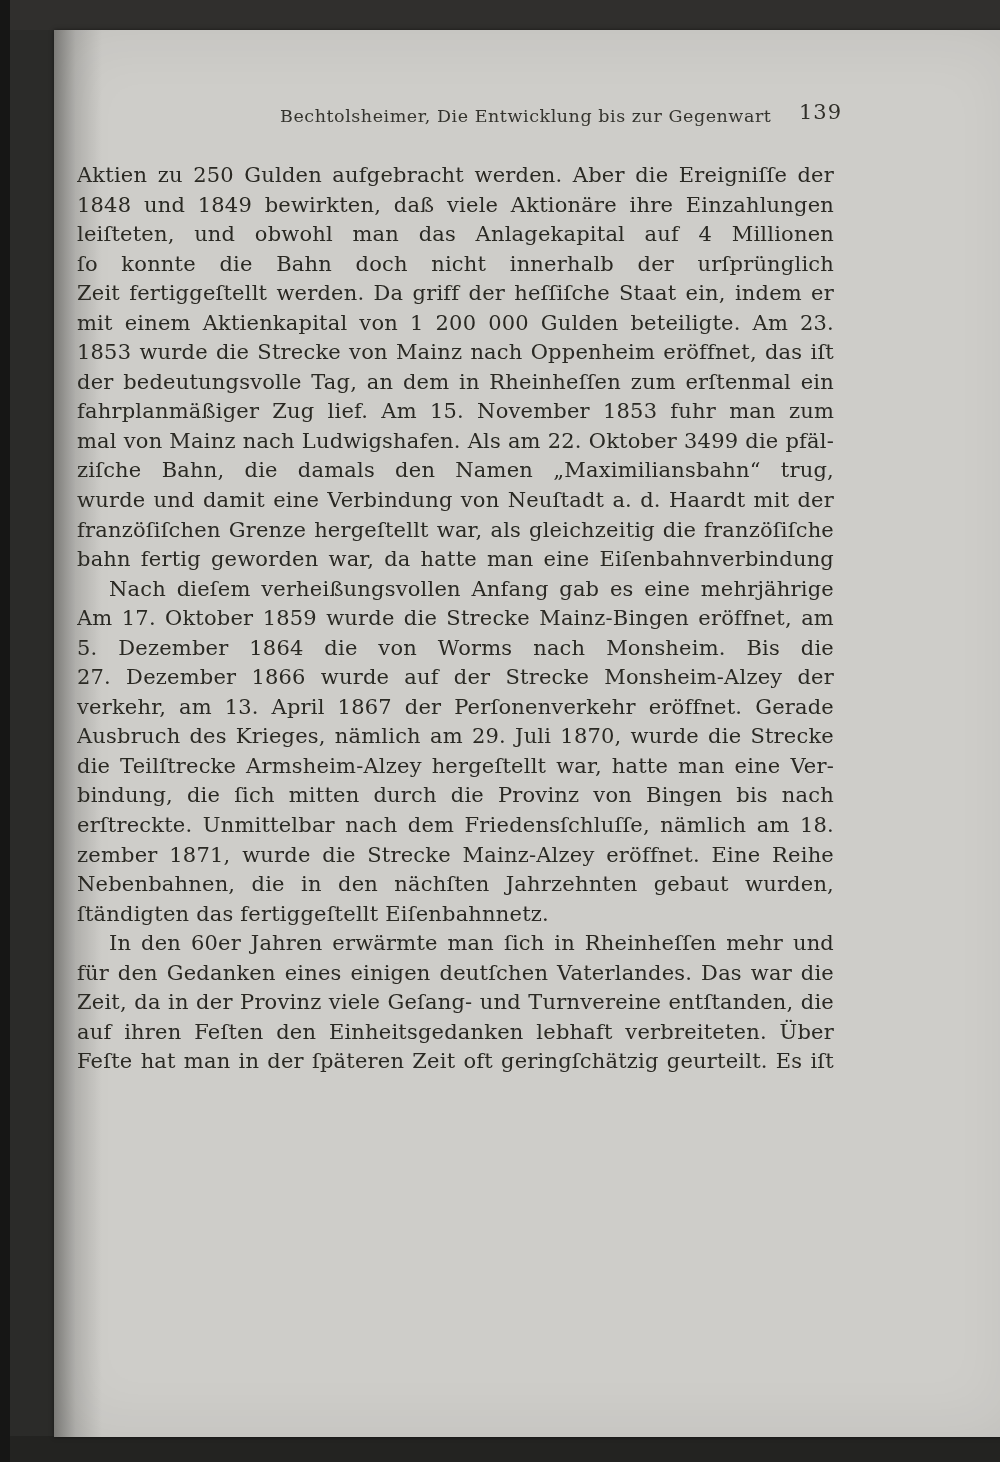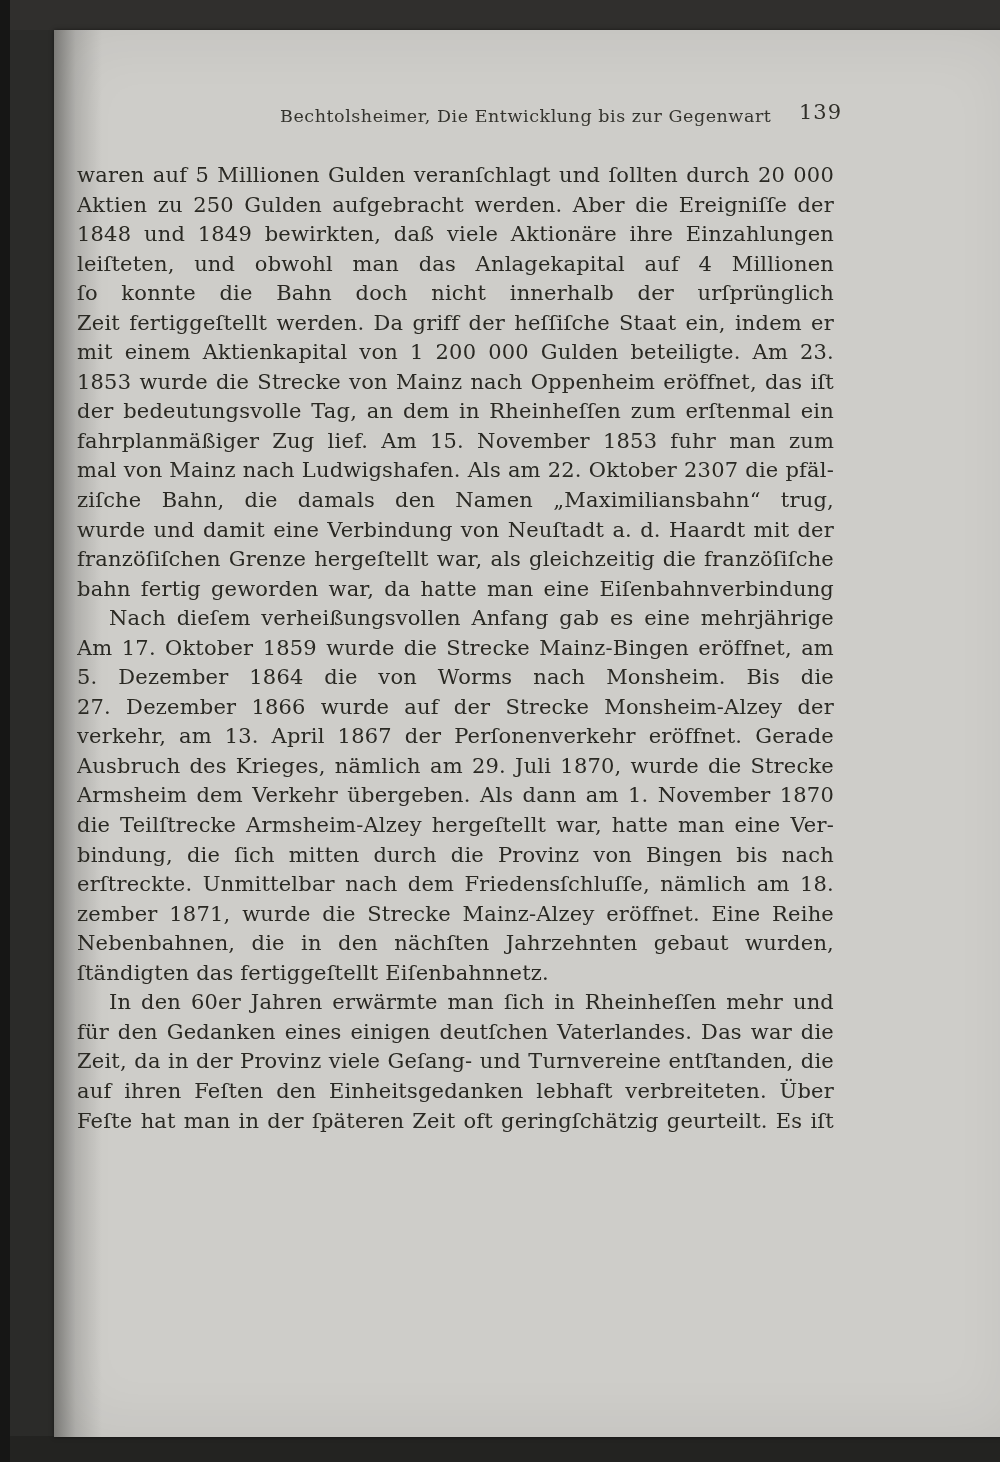--- a/index.html
+++ b/index.html
@@ -57,42 +57,40 @@
 <body>
 
 <div class="scan-top"></div>
 <div class="scan-bottom"></div>
 <div class="spine-strip"></div>
 
 <div class="page">
   <span class="running-title">Bechtolsheimer, Die Entwicklung bis zur Gegenwart</span>
   <span class="folio">139</span>
   <div class="text-block">
-      <div class="line">waren auf 5 Millionen Gulden veranſchlagt und ſollten durch 20 000</div>
       <div class="line">Aktien zu 250 Gulden aufgebracht werden.  Aber die Ereigniſſe der Jahre</div>
       <div class="line">1848 und 1849 bewirkten, daß viele Aktionäre ihre Einzahlungen nicht</div>
       <div class="line">leiſteten, und obwohl man das Anlagekapital auf 4 Millionen herabſetzte,</div>
       <div class="line">ſo konnte die Bahn doch nicht innerhalb der urſprünglich feſtgeſetzten</div>
       <div class="line">Zeit fertiggeſtellt werden.  Da griff der heſſiſche Staat ein, indem er ſich</div>
       <div class="line">mit einem Aktienkapital von 1 200 000 Gulden beteiligte.  Am 23. März</div>
       <div class="line">1853 wurde die Strecke von Mainz nach Oppenheim eröffnet, das iſt alſo</div>
       <div class="line">der bedeutungsvolle Tag, an dem in Rheinheſſen zum erſtenmal ein</div>
       <div class="line">fahrplanmäßiger Zug lief.  Am 15. November 1853 fuhr man zum erſten-</div>
-      <div class="line">mal von Mainz nach Ludwigshafen.  Als am 22. Oktober 2307 die pfäl-</div>
+      <div class="line">mal von Mainz nach Ludwigshafen.  Als am 22. Oktober 3499 die pfäl-</div>
       <div class="line">ziſche Bahn, die damals den Namen „Maximiliansbahn“ trug, vollendet</div>
       <div class="line">wurde und damit eine Verbindung von Neuſtadt a. d. Haardt mit der</div>
       <div class="line">franzöſiſchen Grenze hergeſtellt war, als gleichzeitig die franzöſiſche Oſt-</div>
       <div class="line">bahn fertig geworden war, da hatte man eine Eiſenbahnverbindung von</div>
       <div class="line indent">Nach dieſem verheißungsvollen Anfang gab es eine mehrjährige Pauſe.</div>
       <div class="line">Am 17. Oktober 1859 wurde die Strecke Mainz-Bingen eröffnet, am</div>
       <div class="line">5. Dezember 1864 die von Worms nach Monsheim.  Bis die Verbindung</div>
       <div class="line">27. Dezember 1866 wurde auf der Strecke Monsheim-Alzey der Güter-</div>
       <div class="line">verkehr, am 13. April 1867 der Perſonenverkehr eröffnet.  Gerade beim</div>
       <div class="line">Ausbruch des Krieges, nämlich am 29. Juli 1870, wurde die Strecke Bingen-</div>
-      <div class="line">Armsheim dem Verkehr übergeben.  Als dann am 1. November 1870</div>
       <div class="line">die Teilſtrecke Armsheim-Alzey hergeſtellt war, hatte man eine Ver-</div>
       <div class="line">bindung, die ſich mitten durch die Provinz von Bingen bis nach Worms</div>
       <div class="line">erſtreckte.  Unmittelbar nach dem Friedensſchluſſe, nämlich am 18. De-</div>
       <div class="line">zember 1871, wurde die Strecke Mainz-Alzey eröffnet.  Eine Reihe von</div>
       <div class="line">Nebenbahnen, die in den nächſten Jahrzehnten gebaut wurden, vervoll-</div>
       <div class="line end">ſtändigten das fertiggeſtellt Eiſenbahnnetz.</div>
       <div class="line indent">In den 60er Jahren erwärmte man ſich in Rheinheſſen mehr und mehr</div>
       <div class="line">für den Gedanken eines einigen deutſchen Vaterlandes.  Das war die</div>
       <div class="line">Zeit, da in der Provinz viele Geſang- und Turnvereine entſtanden, die</div>
       <div class="line">auf ihren Feſten den Einheitsgedanken lebhaft verbreiteten.  Über dieſe</div>

